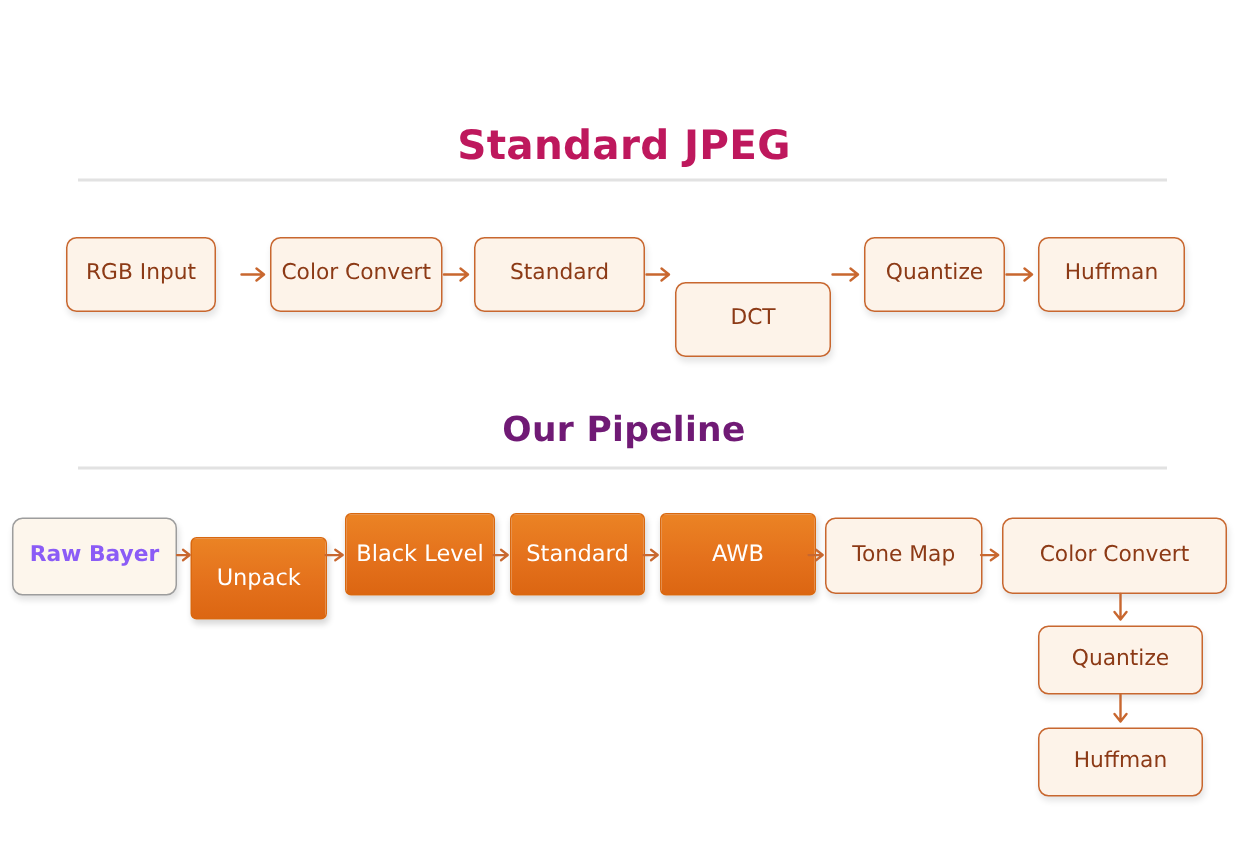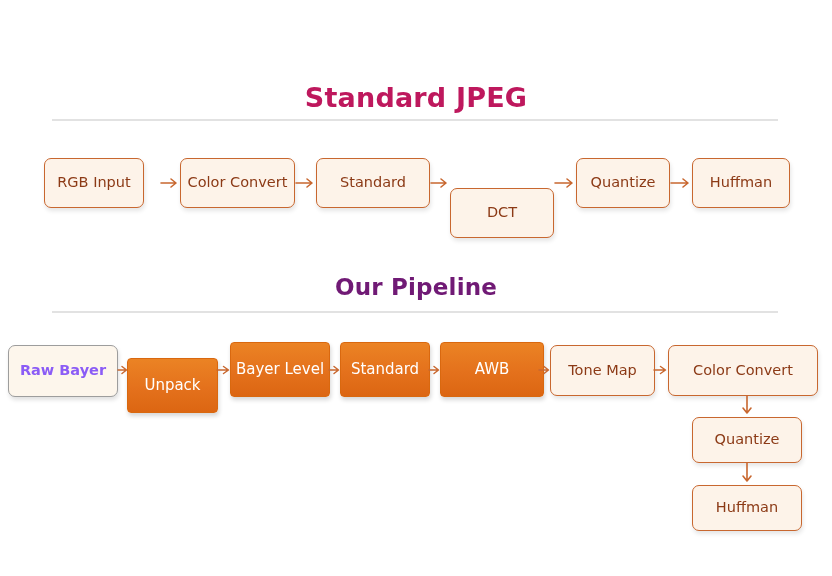--- a/index.html
+++ b/index.html
@@ -142,21 +142,21 @@
     <svg width="22" height="16" viewBox="0 0 22 16">
         <path d="M1 8 H17 M13 4 L18 8 L13 12" fill="none" stroke="#c8672f" stroke-width="1.6" stroke-linecap="round" stroke-linejoin="round"></path>
       </svg>
   </div>
 
   <div class="section-title" id="title-pipeline">Our Pipeline</div>
   <div class="divider" id="divider-2"></div>
 
   <div class="node neutral" style="left:8px;   top:345px; width:110px; height:52px;">Raw Bayer</div>
   <div class="node solid" style="left:127px; top:358px; width:91px;  height:55px;">Unpack</div>
-  <div class="node solid" style="left:230px; top:342px; width:100px; height:55px;">Bayer Level</div>
+  <div class="node solid" style="left:230px; top:342px; width:100px; height:55px;">Black Level</div>
   <div class="node solid" style="left:340px; top:342px; width:90px;  height:55px;">Standard</div>
   <div class="node solid" style="left:440px; top:342px; width:104px; height:55px;text-align:right;">AWB</div>
   <div class="node light" style="left:550px; top:345px; width:105px; height:51px;">Tone Map</div>
   <div class="node light" style="left:668px; top:345px; width:150px; height:51px;">Color Convert</div>
   <div class="node light" style="left:692px; top:417px; width:110px; height:46px;">Quantize</div>
   <div class="node light" style="left:692px; top:485px; width:110px; height:46px;">Huffman</div>
 
   <div class="arrow" style="left:118px; top:362px; width:11px; height:16px;">
     <svg width="11" height="16" viewBox="0 0 11 16">
         <path d="M0 8 H7 M4 4.5 L8.5 8 L4 11.5" fill="none" stroke="#c8672f" stroke-width="1.5" stroke-linecap="round" stroke-linejoin="round"></path>

